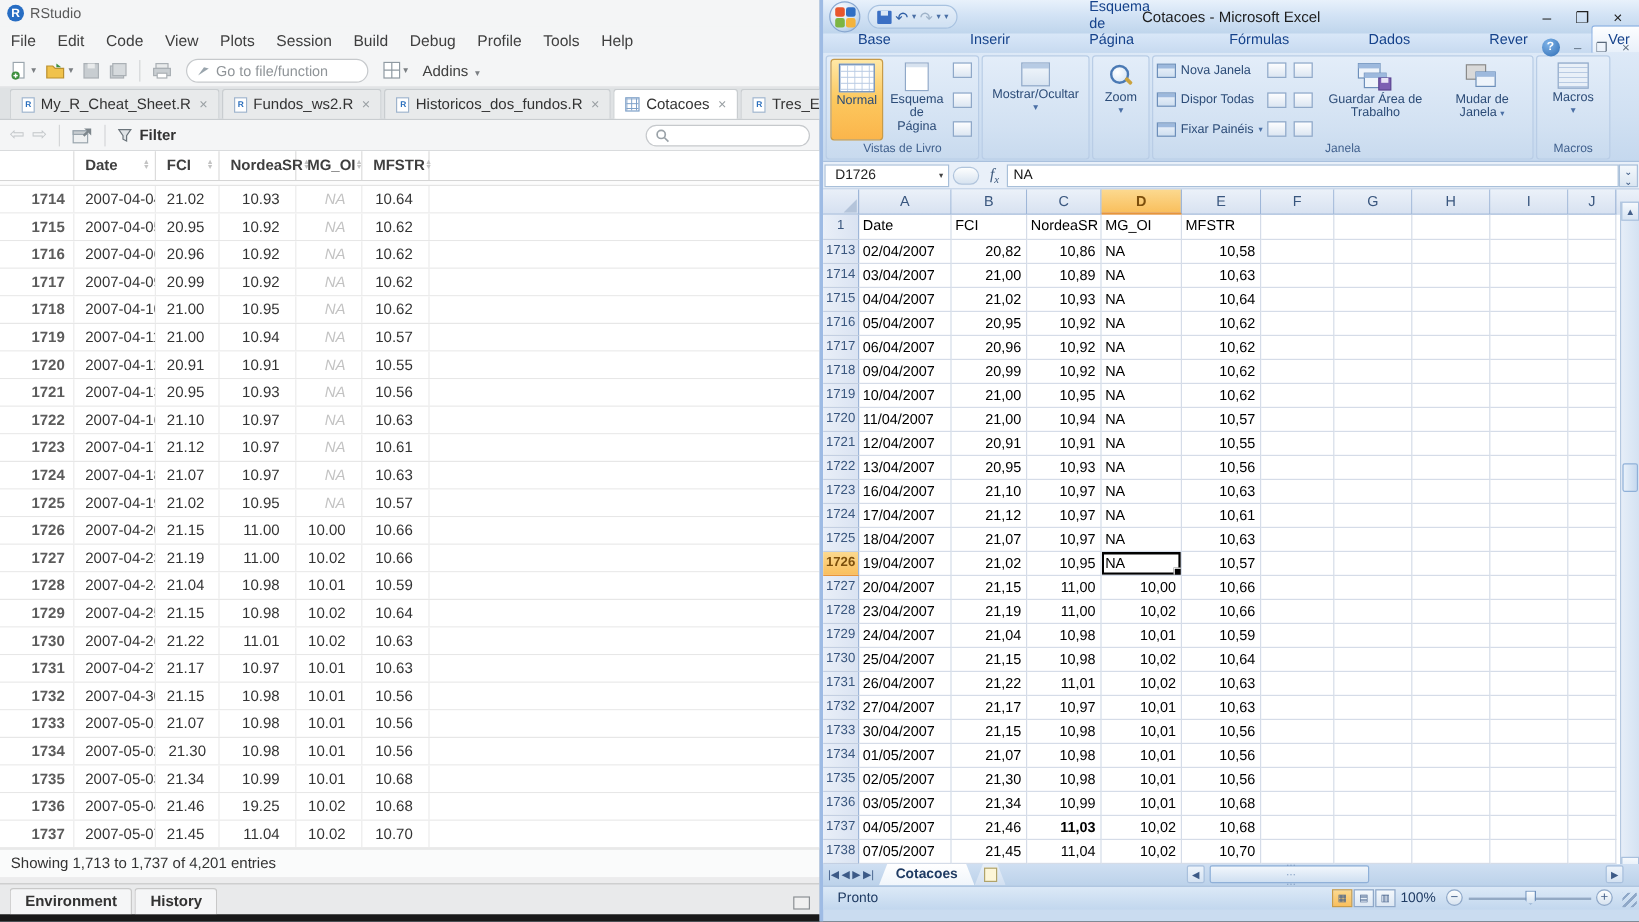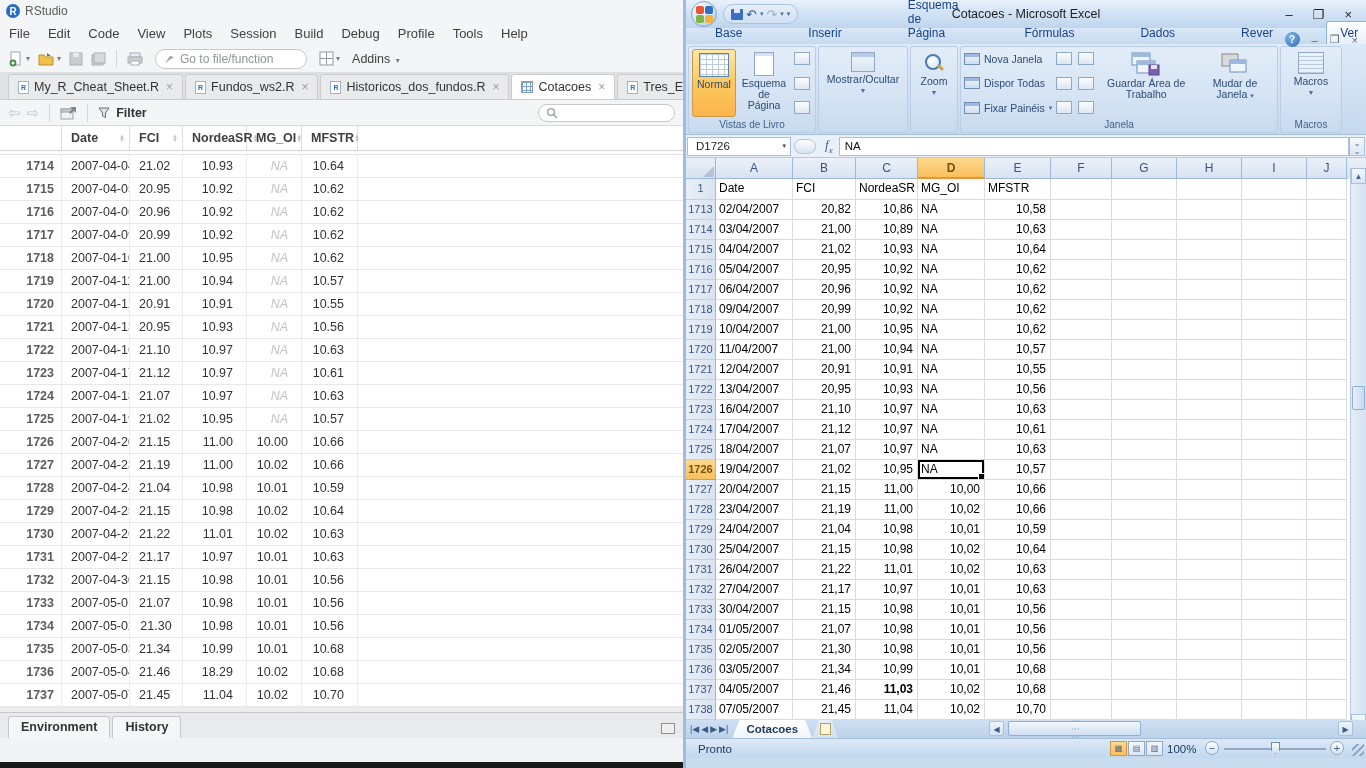--- a/index.html
+++ b/index.html
@@ -463,34 +463,35 @@
             <div class="rs-td l" style="width: 68px;">2007-05-03</div>
             <div class="rs-td l" style="width: 53px;">21.34</div>
             <div class="rs-td r" style="width: 64px;">10.99</div>
             <div class="rs-td r" style="width: 55px;">10.01</div>
             <div class="rs-td r" style="width: 56px;">10.68</div>
           </div>
           <div class="rs-row">
             <div class="rs-td num" style="width: 62px;">1736</div>
             <div class="rs-td l" style="width: 68px;">2007-05-04</div>
             <div class="rs-td l" style="width: 53px;">21.46</div>
-            <div class="rs-td r" style="width: 64px;">18.29</div>
+            <div class="rs-td r" style="width: 64px;">19.25</div>
             <div class="rs-td r" style="width: 55px;">10.02</div>
             <div class="rs-td r" style="width: 56px;">10.68</div>
           </div>
           <div class="rs-row">
             <div class="rs-td num" style="width: 62px;">1737</div>
             <div class="rs-td l" style="width: 68px;">2007-05-07</div>
             <div class="rs-td l" style="width: 53px;">21.45</div>
             <div class="rs-td r" style="width: 64px;">11.04</div>
             <div class="rs-td r" style="width: 55px;">10.02</div>
             <div class="rs-td r" style="width: 56px;">10.70</div>
           </div>
         </div>
     </div>
+    <div class="rs-footer">Showing 1,713 to 1,737 of 4,201 entries</div>
     <div class="rs-gap"></div>
     <div class="rs-bottombar" id="rs-btabs">
         <div class="rs-btab">Environment</div>
         <div class="rs-btab">History</div>
         <div class="pane-icon"></div>
       </div>
   </div>
   <div id="rs-darkstrip"></div>
 
   <div id="excel">

